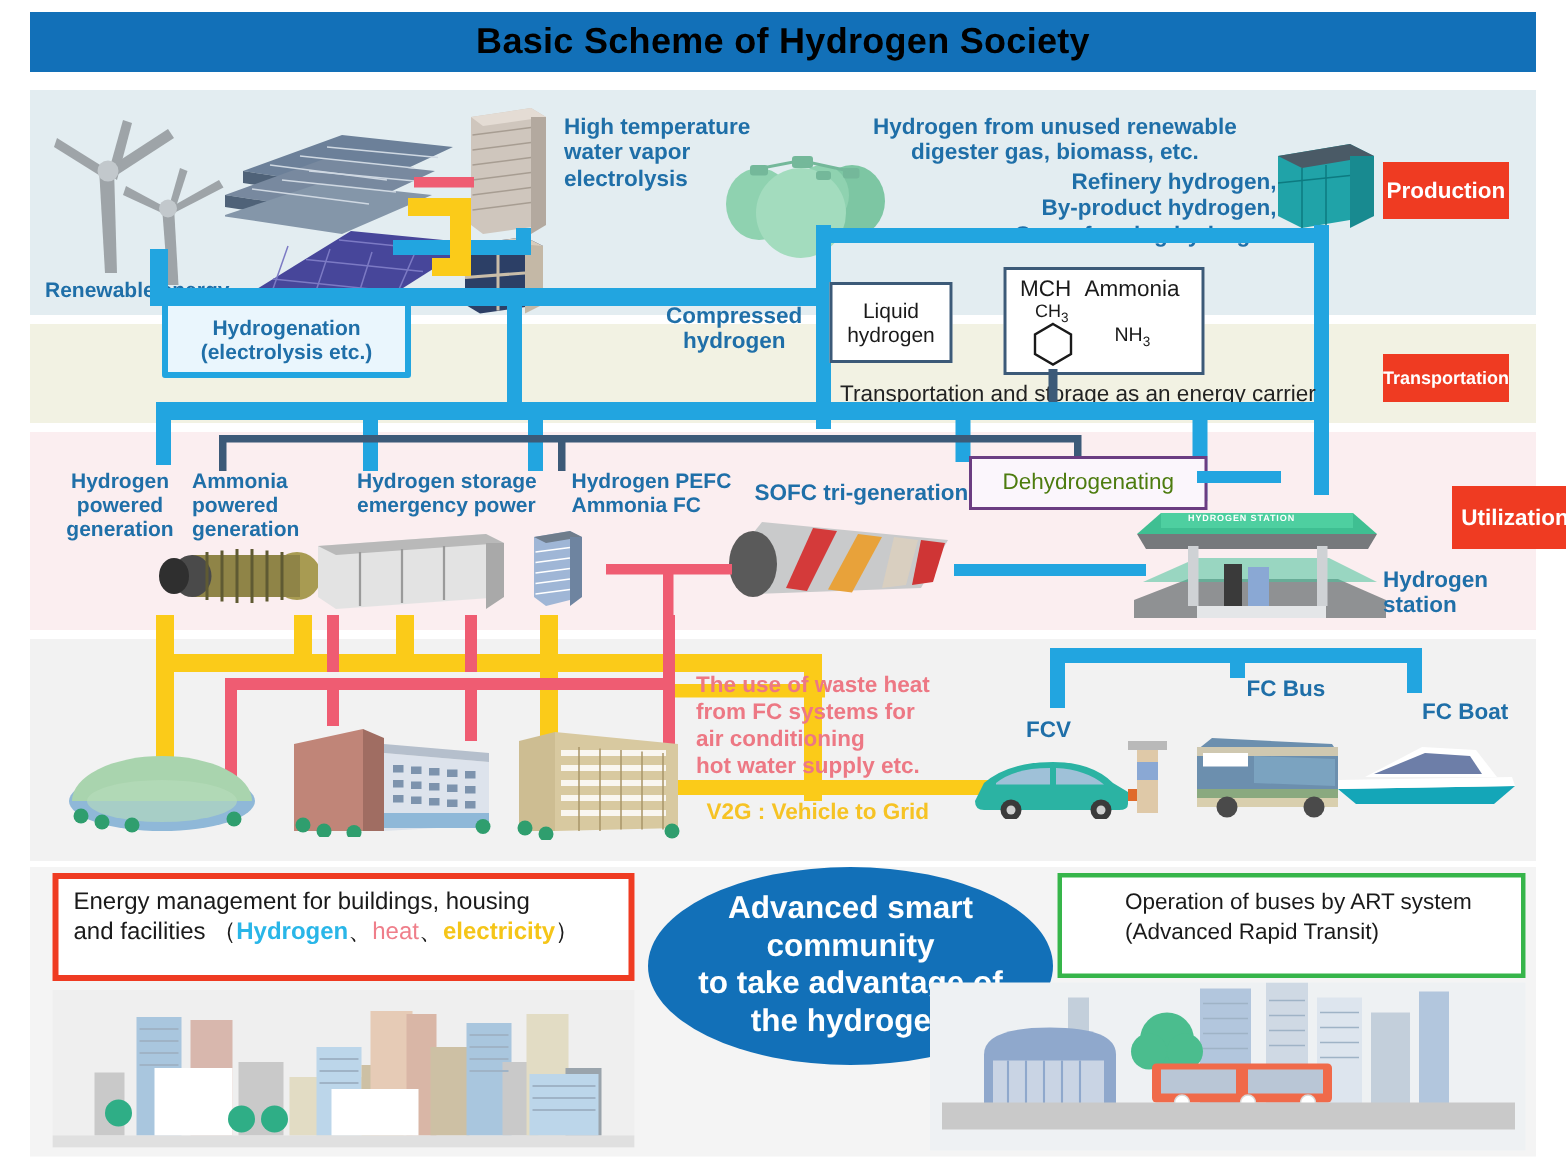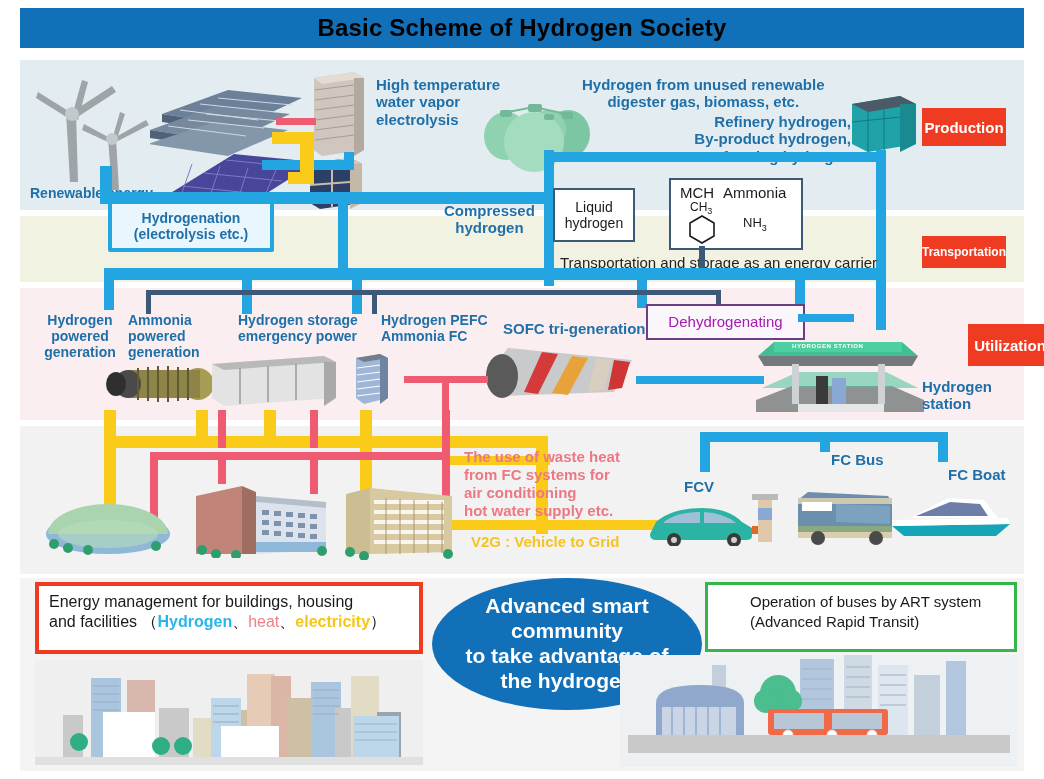--- a/index.html
+++ b/index.html
@@ -44,21 +44,21 @@
   
   .box{border:2px solid #3c5a78;background:#ffffff;display:flex;
        align-items:center;justify-content:center;text-align:center;
        color:#1a1a1a;line-height:1.15;}
   #box-hydrogenation{left:108px;top:152px;width:158px;height:44px;
        border:4px solid #22a5e0;background:#eaf6fd;color:#1f6fa8;font-weight:bold;
        font-size:14px;border-radius:2px;margin-top:48px;}
   #box-liquid{left:553px;top:188px;width:78px;height:50px;font-size:14px;}
   #box-mch{left:669px;top:178px;width:130px;height:68px;}
   #box-dehydro{left:646px;top:304px;width:155px;height:32px;border:2px solid #6b3d82;
-       background:#fbf6fc;color:#a21caf;font-size:15px;}
+       background:#fbf6fc;color:#4d7c0f;font-size:15px;}
 
   
   #panel-energy{left:35px;top:582px;width:388px;height:72px;border:4px solid #ef3b22;
        background:#ffffff;padding:6px 10px;box-sizing:border-box;}
   #panel-energy .line{font-size:16px;color:#1a1a1a;line-height:1.28;white-space:nowrap;}
   .c-hydro{color:#29b6e8;font-weight:bold;}
   .c-heat{color:#ef7e8a;font-weight:normal;}
   .c-elec{color:#f5c518;font-weight:bold;}
 
   #panel-art{left:705px;top:582px;width:312px;height:70px;border:3px solid #36b54a;

